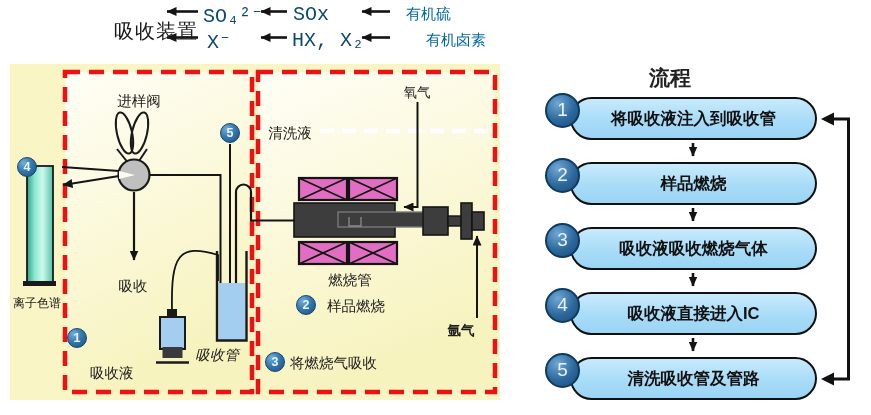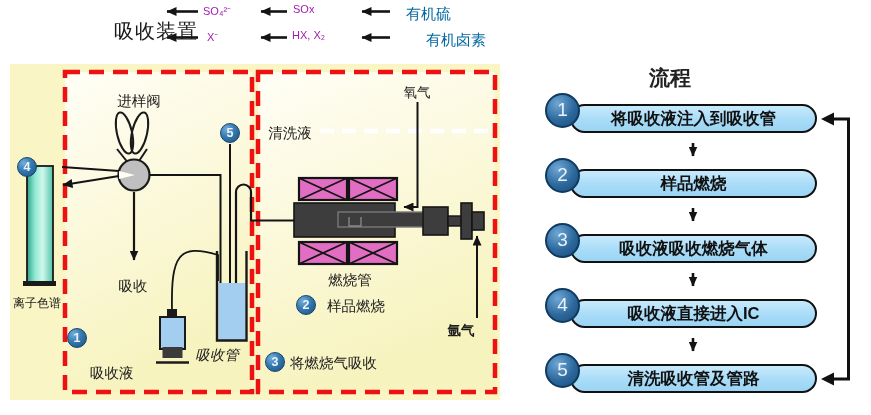--- a/index.html
+++ b/index.html
@@ -2,32 +2,32 @@
 <html><head>
 <meta charset="utf-8">
 <style>
   html,body { margin:0; padding:0; background:#fff; }
   body { font-family:"Liberation Sans","DejaVu Sans",sans-serif; }
   .canvas { position:relative; width:871px; height:415px; background:#fff; overflow:hidden; }
   .canvas svg.layer { position:absolute; left:0; top:0; }
   .lbl { position:absolute; color:#1c1c1c; white-space:nowrap; font-size:14.5px; }
   .lbl.c { transform:translateX(-50%); }
   .hdr-device { position:absolute; left:69px; top:18px; font-size:20px; color:#1a1a1a; letter-spacing:1px; white-space:nowrap;margin-left:45px; }
-  .formula { position:absolute; font-family:Liberation Sans, sans-serif; font-size:11px; color:#a21caf; white-space:nowrap; }
+  .formula { position:absolute; font-family:Liberation Mono, monospace; font-size:20px; color:#0c4a6e; white-space:nowrap; }
   .cjk-sm { font-size:15px; color:#0369a1; font-family:"Liberation Sans","DejaVu Sans",sans-serif; }
   .badge { position:absolute; width:20px; height:20px; border-radius:50%;
            background:radial-gradient(circle at 32% 28%, #74AEDC 0%, #3579AE 45%, #1B4F7E 100%);
            border:1px solid #15456F; color:#EAF3FB; font-size:12.5px; font-weight:bold;
            display:flex; align-items:center; justify-content:center; box-sizing:border-box; }
   .flow-title { position:absolute; transform:translateX(-50%); font-size:21px; font-weight:600; color:#222; white-space:nowrap; }
-  .pill { position:absolute; left:570px; width:247px; height:29px; box-sizing:border-box;
+  .pill { position:absolute; left:570px; width:247px; height:43px; box-sizing:border-box;
           border:2.5px solid #111; border-radius:21.5px;
           background:linear-gradient(180deg,#C8EAFC 0%, #A8DCF8 55%, #9BD4F4 100%);
           display:flex; align-items:center; justify-content:center;
-          font-size:16.5px; font-weight:bold; color:#111; white-space:nowrap;margin-top:7px; }
+          font-size:16.5px; font-weight:bold; color:#111; white-space:nowrap; }
   .stepnum { position:absolute; left:545px; width:35px; height:35px; border-radius:50%; box-sizing:border-box;
              background:radial-gradient(circle at 35% 28%, #6FA8D6 0%, #2D689C 55%, #1A4C7C 100%);
              border:2px solid #0F3A5F; color:#E9F2FA; font-size:19px;
              display:flex; align-items:center; justify-content:center; padding-bottom:2px; }
 </style>
 </head>
 <body>
 
 <div class="canvas">
 

